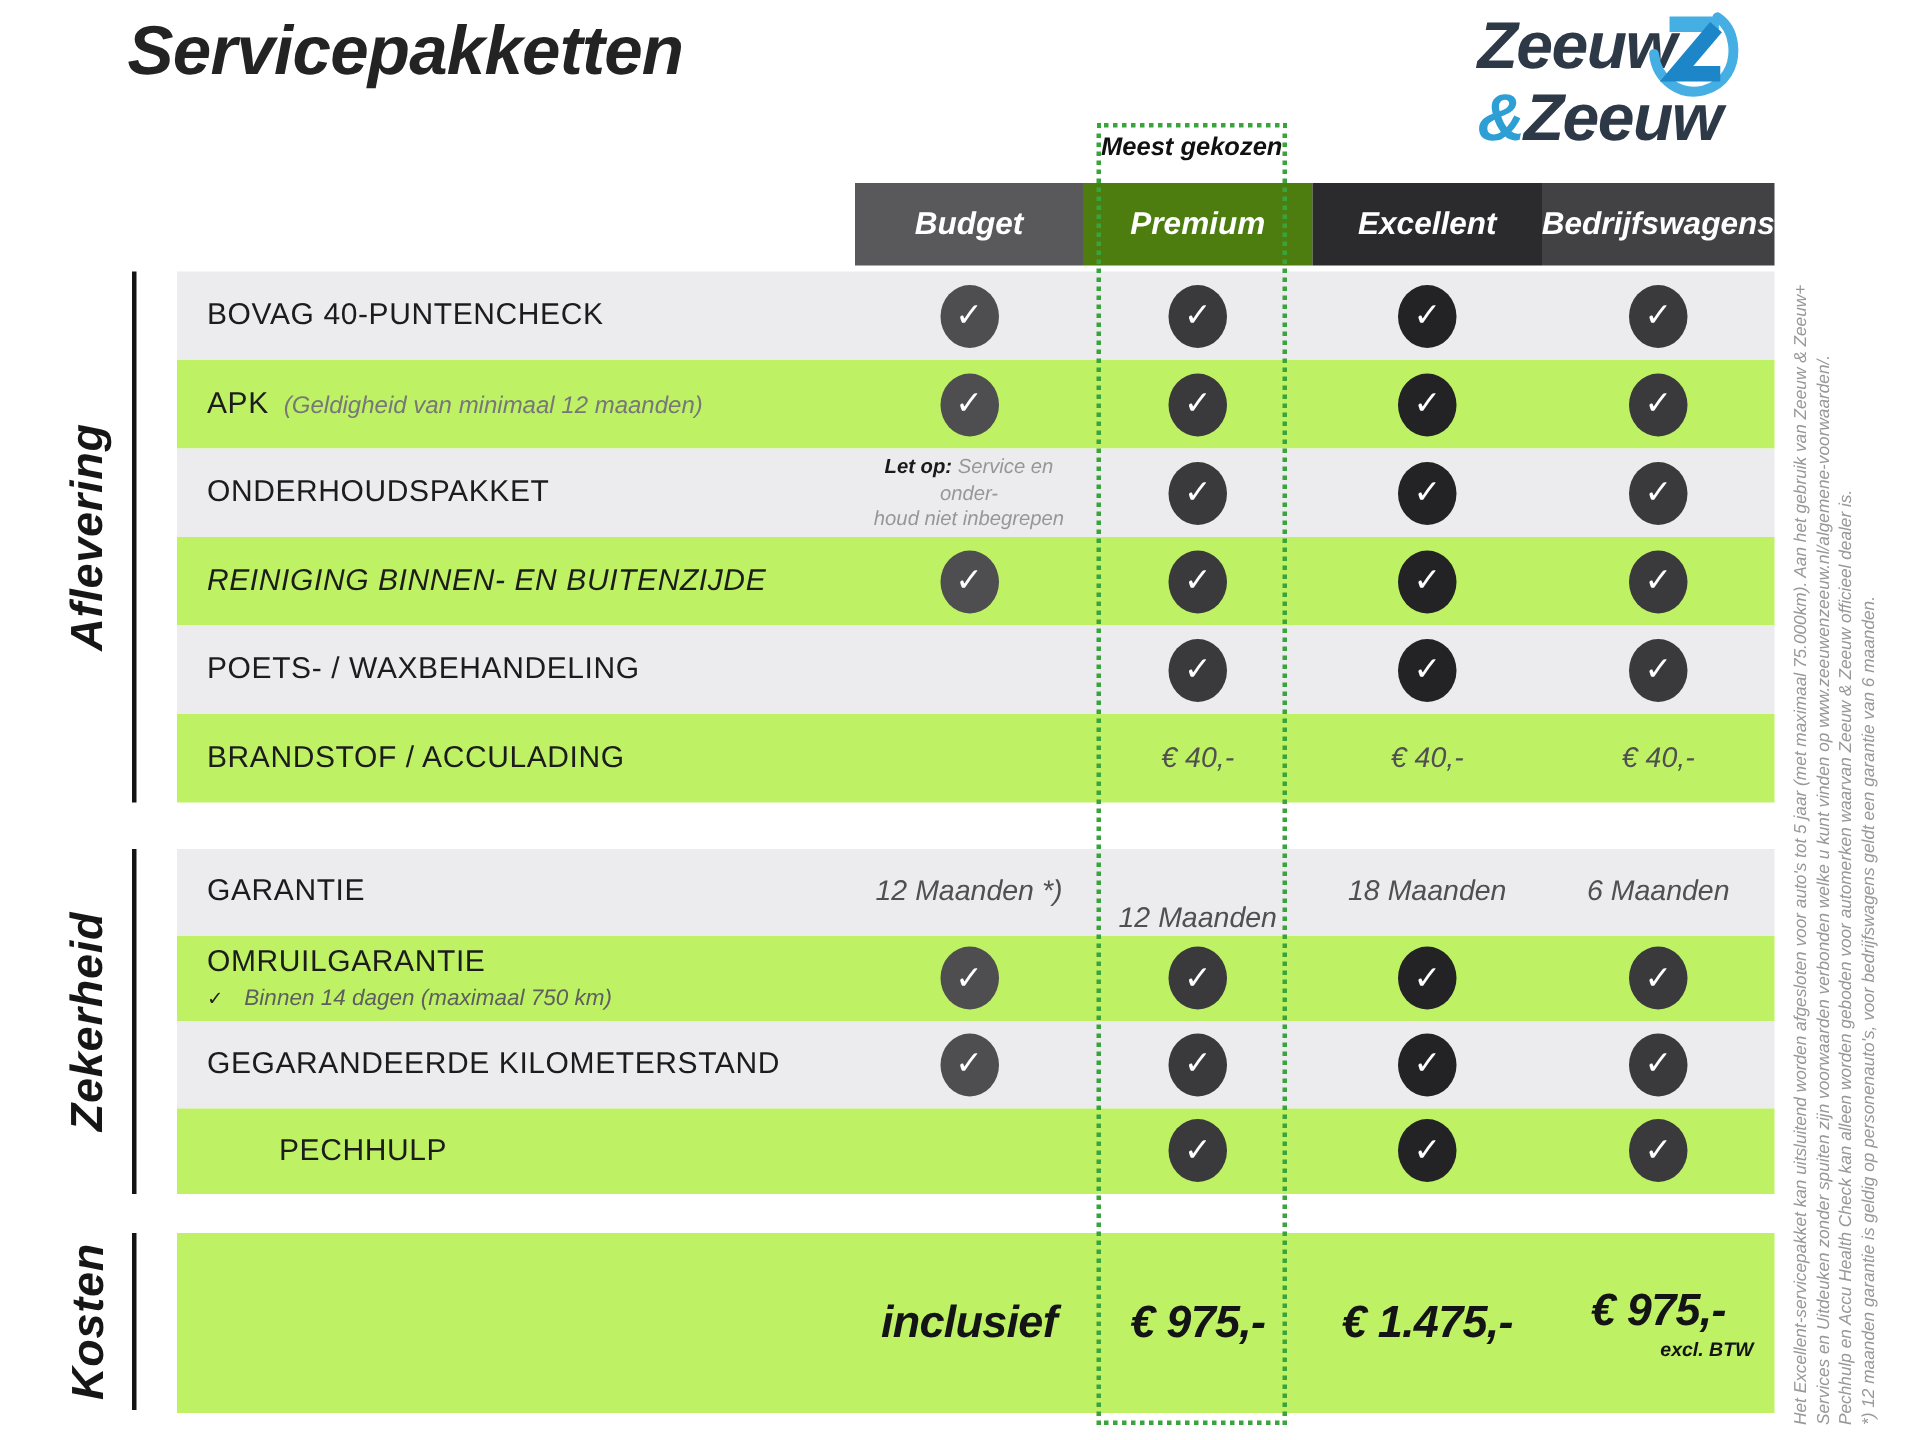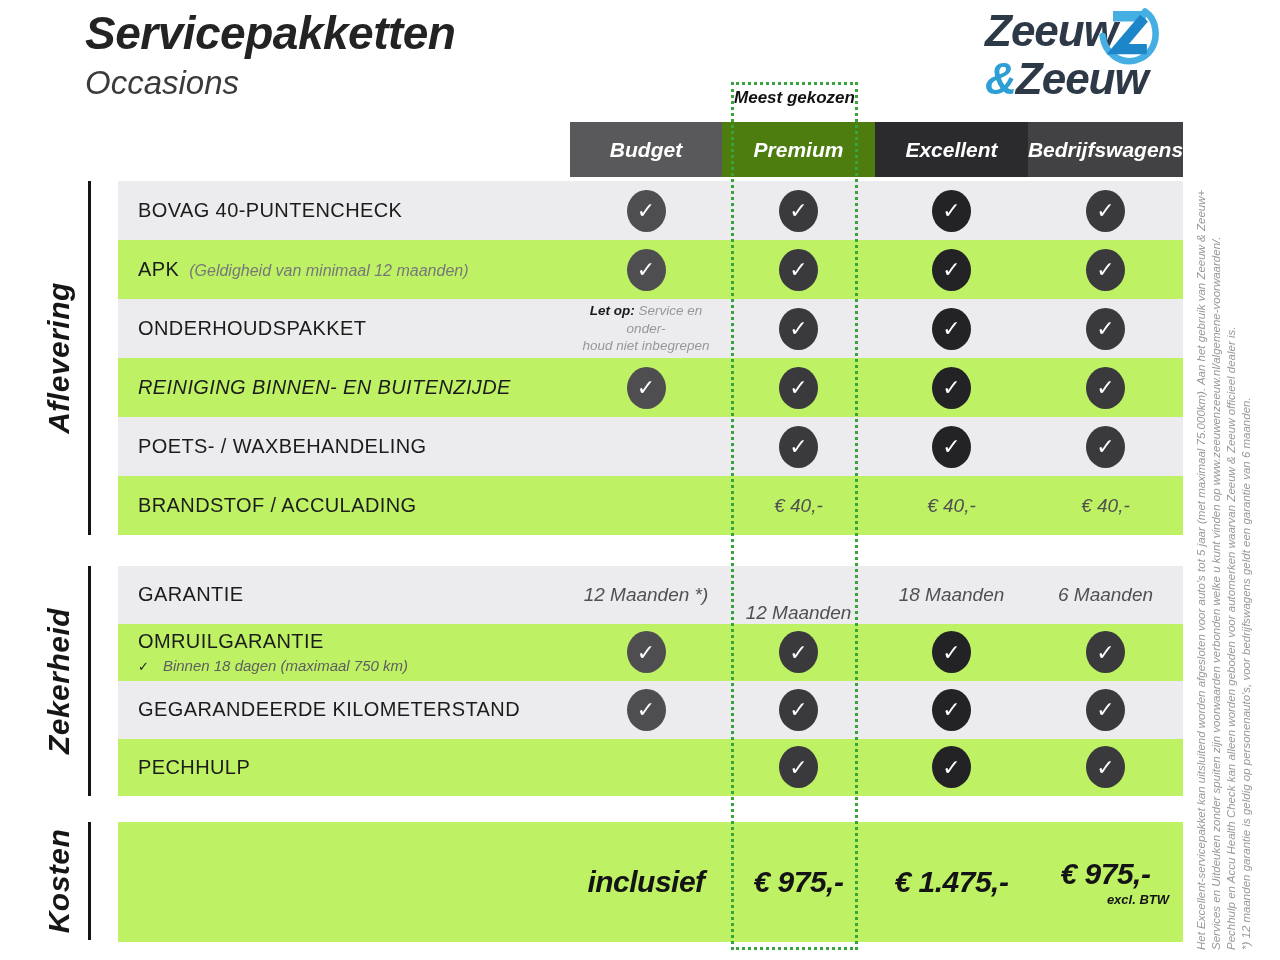--- a/index.html
+++ b/index.html
@@ -60,21 +60,20 @@
              transform:rotate(-90deg);font-size:11.5px;line-height:15px;
              font-style:italic;color:#98989a;}
 </style>
 </head>
 <body>
 
 <div class="canvas">
 
   <div class="titles">
     <h1 class="page-title">Servicepakketten</h1>
-    <div class="page-subtitle">Occasions</div>
   </div>
 
   <div class="logo">
     <span class="l1" style="color: rgb(46, 57, 71);"><span id="logo-w1">Zeeuw</span></span>
     <span class="mark">
       <svg width="62" height="62" viewBox="0 0 66 66">
         <path id="swoosh" d="M5 34 C7 53 24 64 40 60 C55 56 63 43 61 27 C60 18 56 12 50 8" fill="none" stroke-width="7" stroke-linecap="round" stroke="#45aee3"></path>
         <path id="ztop" d="M16 13 H51" fill="none" stroke-width="11" stroke="#45aee3"></path>
         <path id="zrest" d="M49 15 L21 48 H52" fill="none" stroke-width="11" stroke="#1d86c8"></path>
       </svg>
@@ -242,21 +241,21 @@
               <span class="cellval">18 Maanden</span>
             </div>
             <div class="cell" style="width: 155px;">
               <span class="cellval">6 Maanden</span>
             </div>
           </div>
         </div>
         <div class="row dark" style="height: 57.5px;">
           <div class="lbl"><span class="lbl-main">OMRUILGARANTIE</span><div class="lbl-sub">
               <span class="tick">✓</span>
-              <span class="sub-txt">Binnen 18 dagen (maximaal 750 km)</span>
+              <span class="sub-txt">Binnen 14 dagen (maximaal 750 km)</span>
             </div></div>
           <div class="cells">
             <div class="cell" style="width: 152px;">
               <div class="chk" style="background: rgb(78, 78, 80);">
                 <span>✓</span>
               </div>
             </div>
             <div class="cell" style="width: 153px;">
               <div class="chk" style="background: rgb(58, 58, 60);">
                 <span>✓</span>
@@ -292,21 +291,21 @@
                 <span>✓</span>
               </div>
             </div>
             <div class="cell" style="width: 155px;">
               <div class="chk" style="background: rgb(58, 58, 60);">
                 <span>✓</span>
               </div>
             </div>
           </div>
         </div>
-        <div class="row dark" style="height: 57.5px;">
+        <div class="row dark" style="height: 57.5px; padding-left: 48px;">
           <div class="lbl"><span class="lbl-main">PECHHULP</span></div>
           <div class="cells">
             <div class="cell" style="width: 152px;"></div>
             <div class="cell" style="width: 153px;">
               <div class="chk" style="background: rgb(58, 58, 60);">
                 <span>✓</span>
               </div>
             </div>
             <div class="cell" style="width: 153px;">
               <div class="chk" style="background: rgb(35, 35, 37);">

